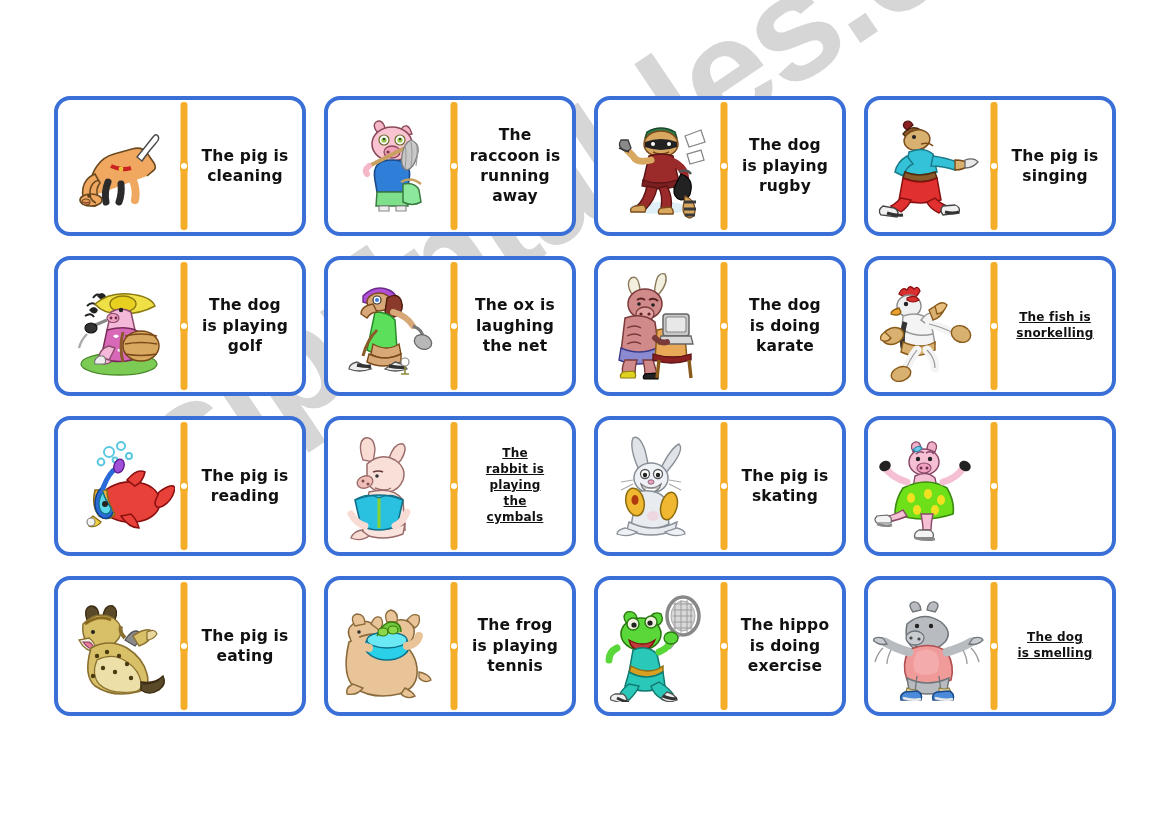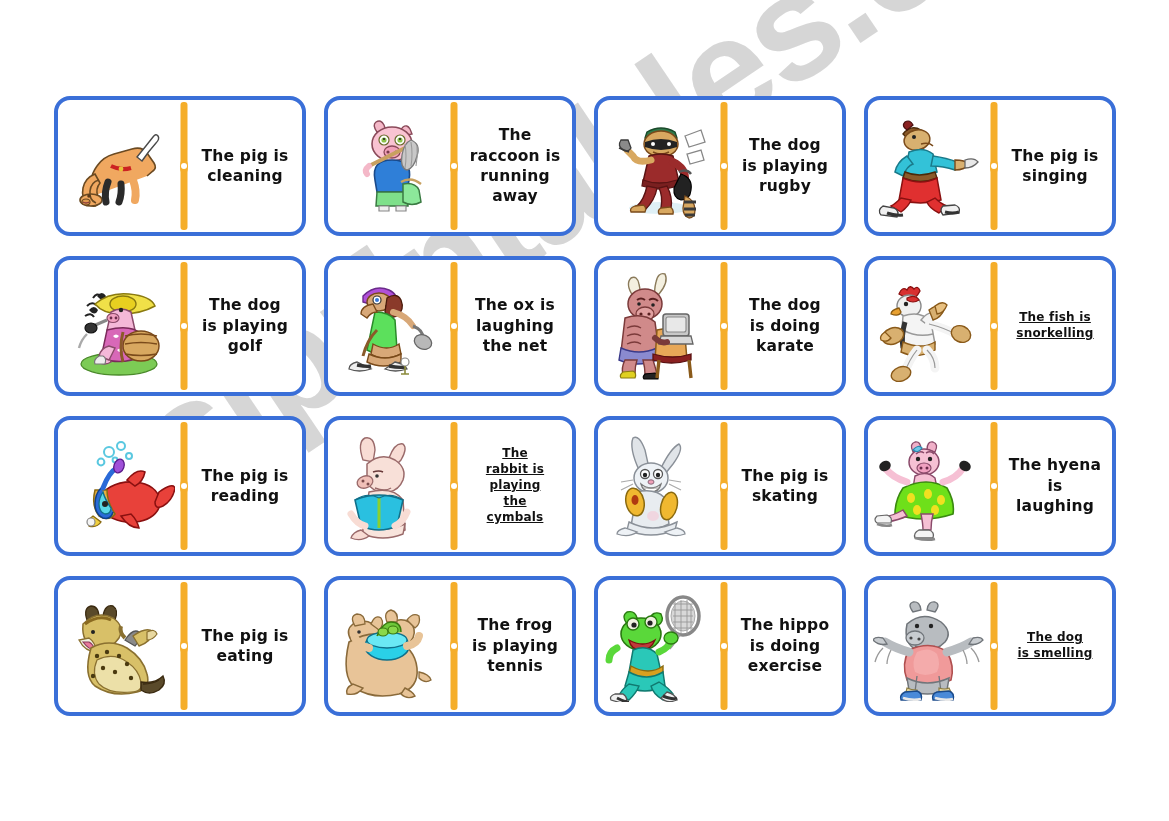--- a/index.html
+++ b/index.html
@@ -581,25 +581,20 @@
           <path d="M4 86 q-4 4 0 7 l14 0 q2 -6 -4 -8z" fill="#f4f4f4" stroke="#666" stroke-width="1.2"></path>
           <path d="M4 94 q9 3 15 1" stroke="#888" stroke-width="2.4" fill="none"></path>
           <path d="M46 100 q-6 3 -4 8 l18 0 q2 -6 -4 -8z" fill="#f4f4f4" stroke="#666" stroke-width="1.3"></path>
           <path d="M42 108 q12 3 20 1" stroke="#888" stroke-width="2.6" fill="none"></path>
         </svg>
       </div>
       <div class="divider">
         <div class="bar"></div>
         <div class="ring"></div>
       </div>
-      <div class="card-text">
-        <span style="white-space:pre-line">The hyena
-is
-laughing</span>
-      </div>
     </div>
   </div>
 
   <div class="row row-3">
 
     <div class="card">
       <div class="card-pic">
         <svg width="112" height="112" viewBox="0 0 112 112">
           <path d="M24 30 q-4 -12 4 -14 q8 0 8 12z" fill="#5a4a2a" stroke="#3a2a10" stroke-width="1.3"></path>
           <path d="M40 26 q2 -12 10 -10 q6 4 2 14z" fill="#5a4a2a" stroke="#3a2a10" stroke-width="1.3"></path>

